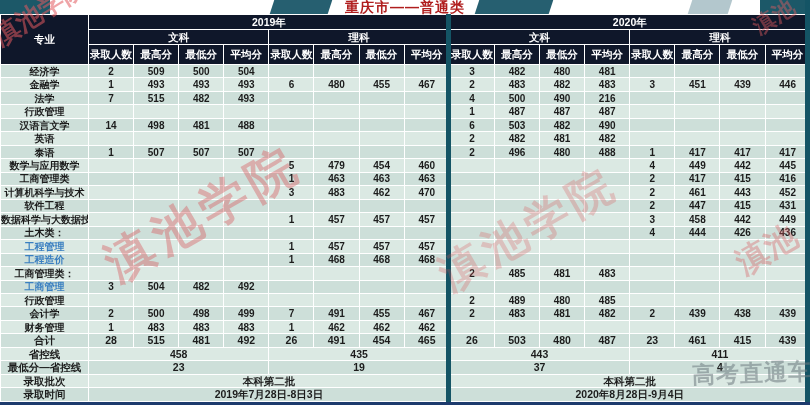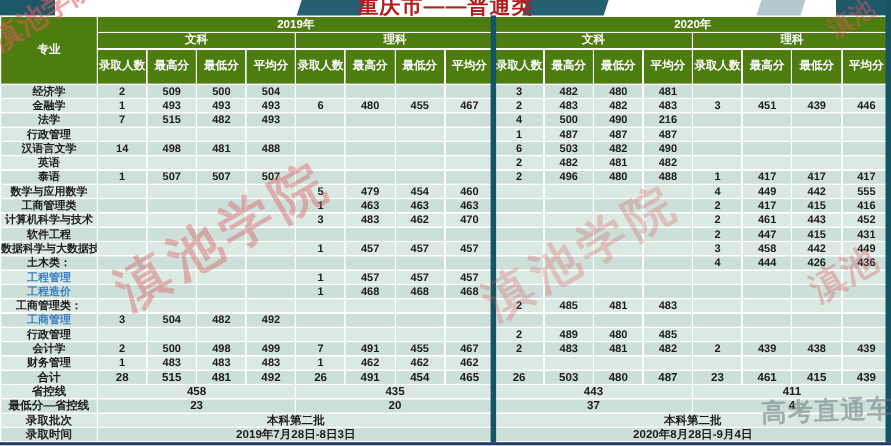--- a/index.html
+++ b/index.html
@@ -1,30 +1,30 @@
 <!DOCTYPE html>
 <html><head>
 <meta charset="utf-8">
 <style>
   html,body{margin:0;padding:0;}
   body{width:810px;height:405px;overflow:hidden;font-family:"Liberation Sans",sans-serif;background:#ffffff;}
   .stage{position:relative;width:810px;height:405px;background:#ffffff;overflow:hidden;}
 
   
   .titlebar{position:relative;width:810px;height:14px;background:#ffffff;display:flex;align-items:center;justify-content:center;z-index:2;}
-  .title{color:#b01e1e;font-weight:bold;font-size:19px;line-height:14px;letter-spacing:1px;white-space:nowrap;}
+  .title{color:#b01e1e;font-weight:bold;font-size:14px;line-height:14px;letter-spacing:1px;white-space:nowrap;}
   .tb-blob{position:absolute;top:0;height:14px;background:#265f70;z-index:1;}
   .tb-corner{position:absolute;top:0;height:14px;background:#1c5868;z-index:1;}
 
   
   table{border-collapse:collapse;table-layout:fixed;width:810px;height:388px;}
   td{border:1px solid #ffffff;padding:0;text-align:center;vertical-align:middle;
      font-weight:bold;color:#1c1c1c;font-size:10px;line-height:11px;white-space:nowrap;overflow:hidden;}
-  thead td{background:#4d7c0f;color:#ffffff;font-size:10.5px;}
-  tr.hy{height:15px;} tr.hs{height:15px;font-family:Liberation Mono, monospace;} tr.hc{height:32px;}
+  thead td{background:#0f172a;color:#ffffff;font-size:10.5px;}
+  tr.hy{height:15px;} tr.hs{height:15px;} tr.hc{height:20px;}
   tbody tr:nth-child(odd) td{background:#cddfd9;}
   tbody tr:nth-child(even) td{background:#dbe9e3;}
   td.lab{font-size:10px;}
   tr.sub td.lab{color:#3a7fc1;}
   tr.total td{font-size:10.5px;}
   tr.footer td{font-size:10.5px;}
 
   
   .vband{position:absolute;top:14px;height:388px;background:#145465;z-index:3;}
   .bottombar{position:absolute;left:0;top:402px;width:810px;height:3px;background:#1d3b6d;z-index:4;}
@@ -248,21 +248,21 @@
           <td>479</td>
           <td>454</td>
           <td>460</td>
           <td></td>
           <td></td>
           <td></td>
           <td></td>
           <td>4</td>
           <td>449</td>
           <td>442</td>
-          <td>555</td>
+          <td>445</td>
         </tr>
         <tr class="normal">
           <td class="lab">工商管理类</td>
           <td></td>
           <td></td>
           <td></td>
           <td></td>
           <td>1</td>
           <td>463</td>
           <td>463</td>
@@ -507,21 +507,21 @@
         <tr class="footer">
           <td class="lab">省控线</td>
           <td colspan="4">458</td>
           <td colspan="4">435</td>
           <td colspan="4">443</td>
           <td colspan="4">411</td>
         </tr>
         <tr class="footer">
           <td class="lab">最低分—省控线</td>
           <td colspan="4">23</td>
-          <td colspan="4">20</td>
+          <td colspan="4">19</td>
           <td colspan="4">37</td>
           <td colspan="4">4</td>
         </tr>
         <tr class="footer">
           <td class="lab">录取批次</td>
           <td colspan="8">本科第二批</td>
           <td colspan="8">本科第二批</td>
         </tr>
         <tr class="footer">
           <td class="lab">录取时间</td>

